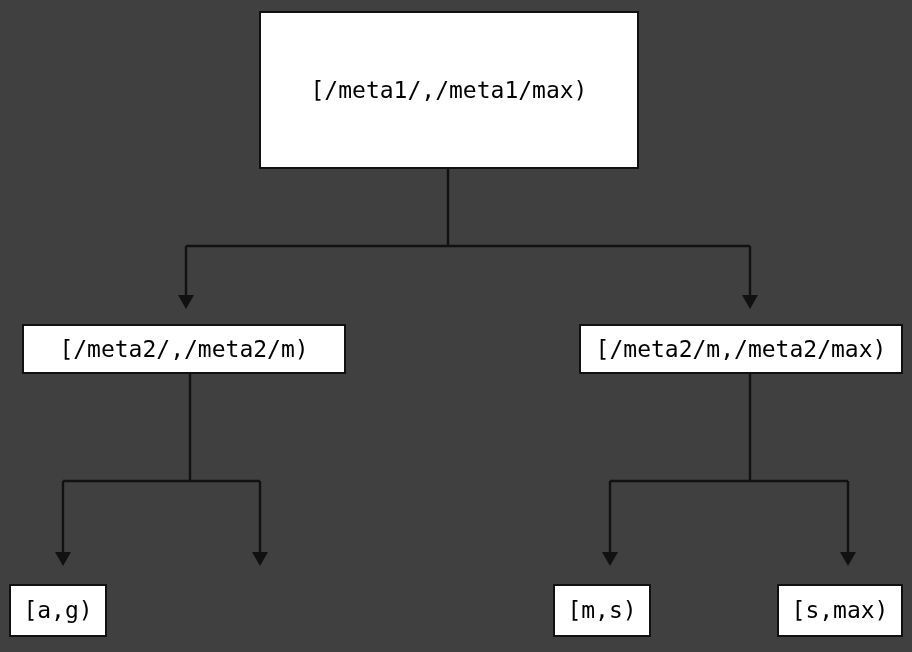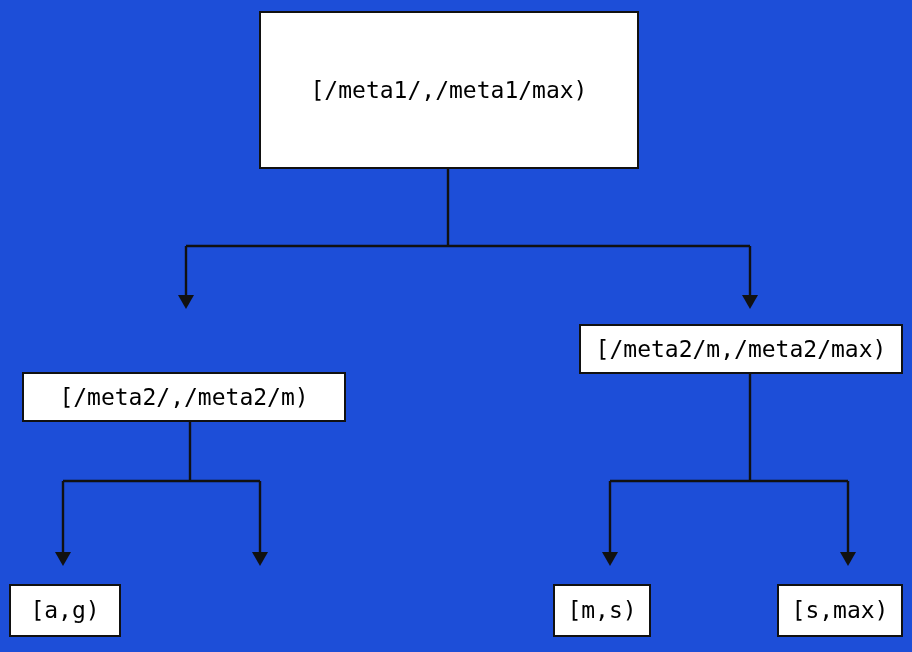--- a/index.html
+++ b/index.html
@@ -4,21 +4,21 @@
 <style>
   html, body {
     margin: 0;
     padding: 0;
     background: #ffffff;
   }
   #canvas {
     position: relative;
     width: 912px;
     height: 652px;
-    background: #1d4ed8;
+    background: #404040;
     overflow: hidden;
     font-family: "DejaVu Sans Mono", monospace;
   }
   .node {
     position: absolute;
     box-sizing: border-box;
     border: 2px solid #111111;
     background: #ffffff;
     display: flex;
     align-items: center;
@@ -28,23 +28,23 @@
     font-size: 23px;
     line-height: 1;
     letter-spacing: 0px;
     white-space: nowrap;
   }
   .node-label {
     display: block;
     font-family: "DejaVu Sans Mono", monospace;
   }
   #root-node   { left: 259px; top: 11px;  width: 380px; height: 158px; }
-  #mid-left    { left: 22px;  top: 324px; width: 324px; height: 50px; margin-top: 48px;  }
+  #mid-left    { left: 22px;  top: 324px; width: 324px; height: 50px;  }
   #mid-right   { left: 579px; top: 324px; width: 324px; height: 50px;  }
-  #leaf-ag     { left: 9px;   top: 584px; width: 112px;  height: 53px;  }
+  #leaf-ag     { left: 9px;   top: 584px; width: 98px;  height: 53px;  }
   #leaf-gm     { left: 204px; top: 584px; width: 98px;  height: 53px;  }
   #leaf-ms     { left: 553px; top: 584px; width: 98px;  height: 53px;  }
   #leaf-smax   { left: 777px; top: 584px; width: 126px; height: 53px; justify-content: center;  }
 
   .edge-svg {
     position: absolute;
     left: 0;
     top: 0;
     width: 912px;
     height: 652px;

